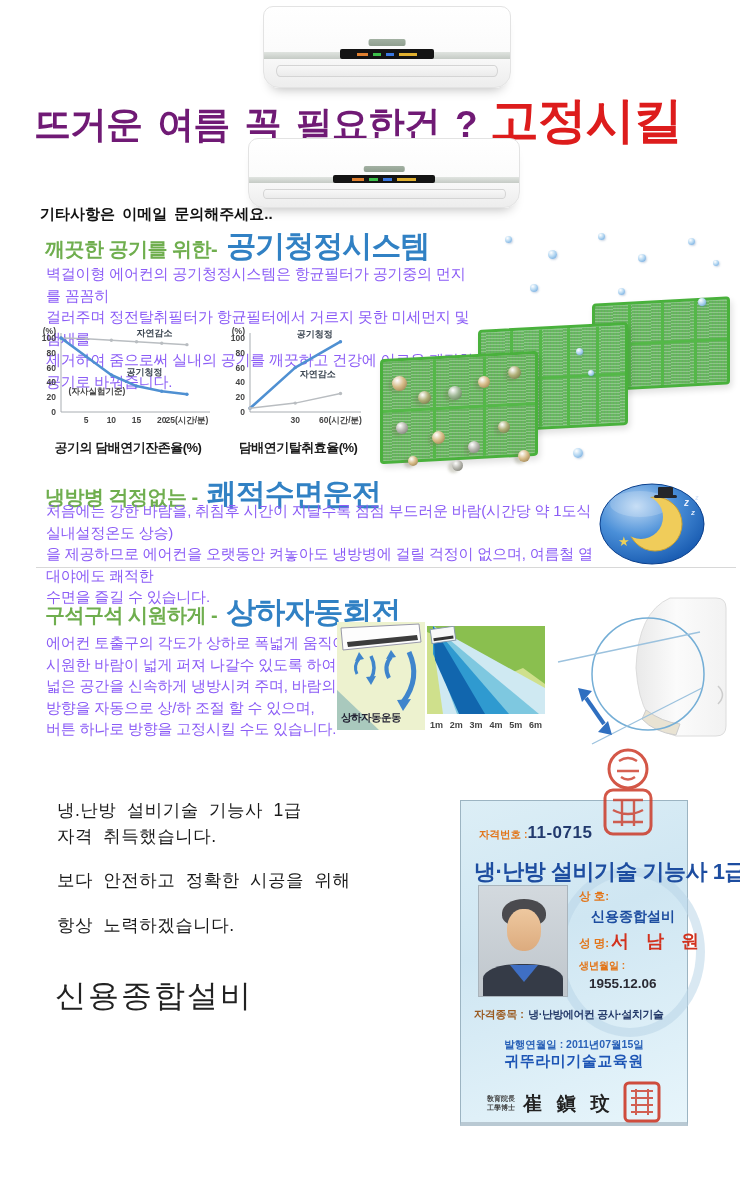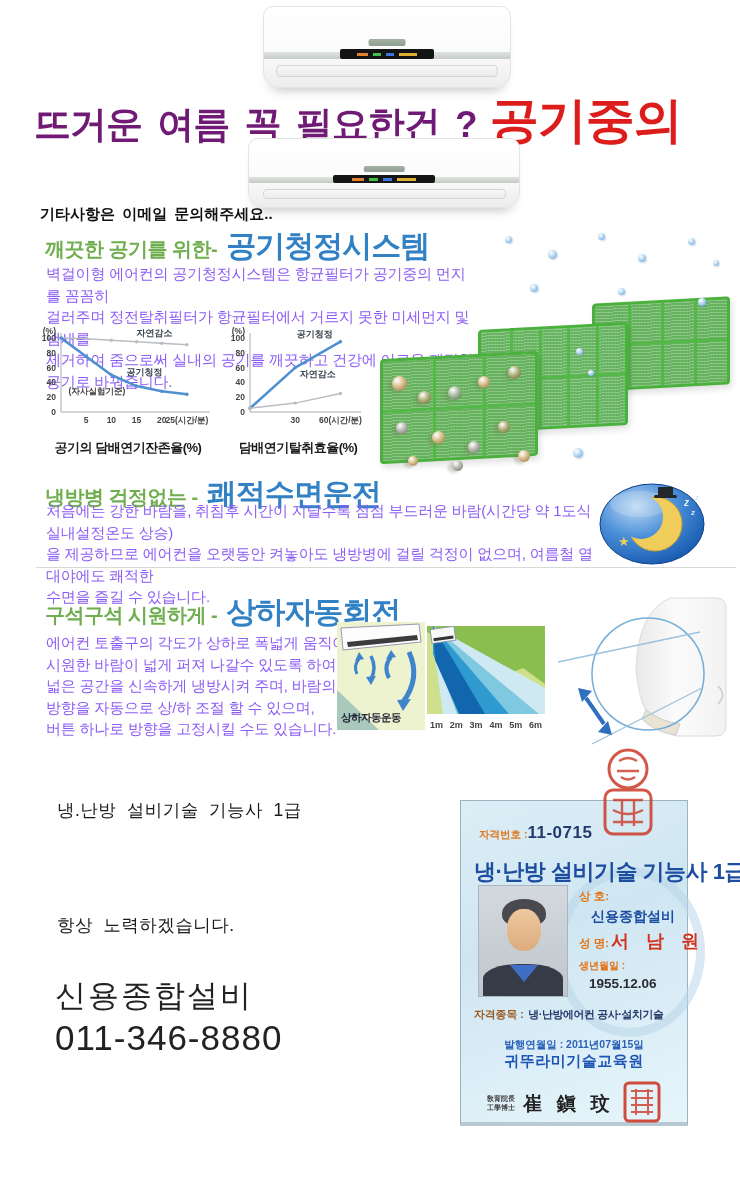--- a/index.html
+++ b/index.html
@@ -108,21 +108,21 @@
   <div class="ac" style="left:263px;top:6px;width:248px;height:82px">
     <div class="ac-logo"></div>
     <div class="ac-band"></div>
     <div class="ac-display"></div>
     <div class="ac-lights"></div>
     <div class="ac-vent"></div>
   </div>
 
   <div class="headline">
     <span class="hl-left">뜨거운 여름 꼭 필요한건 ?</span>
-    <span class="hl-right">공기중의</span>
+    <span class="hl-right">고정시킬</span>
   </div>
 
   <div class="ac" style="left:248px;top:138px;width:272px;height:70px">
     <div class="ac-logo"></div>
     <div class="ac-band"></div>
     <div class="ac-display"></div>
     <div class="ac-lights"></div>
     <div class="ac-vent"></div>
   </div>
 
@@ -343,23 +343,24 @@
       <circle cx="98" cy="82" r="56" fill="none" stroke="#74aed6" stroke-width="1.5"></circle>
       <line x1="8" y1="70" x2="150" y2="40" stroke="#9cc2de" stroke-width="1.3"></line>
       <line x1="42" y1="152" x2="152" y2="96" stroke="#9cc2de" stroke-width="1.3"></line>
       <line x1="36" y1="106" x2="54" y2="132" stroke="#2f6fc0" stroke-width="4"></line>
       <polygon points="28,96 42,99 32,110" fill="#2f6fc0"></polygon>
       <polygon points="62,143 48,140 58,129" fill="#2f6fc0"></polygon>
     </svg>
   </div>
 
   <div class="f-line" style="top:798px">냉.난방 설비기술 기능사 1급</div>
+  <div class="f-line" style="top:824px">자격 취득했습니다.</div>
+  <div class="f-line" style="top:868px">보다 안전하고 정확한 시공을 위해</div>
   <div class="f-line" style="top:913px">항상 노력하겠습니다.</div>
   <div class="f-co">신용종합설비</div>
-  <div class="f-tel">011-346-8880</div>
 
   <div class="cert">
     <div class="wm"></div>
 
     <div class="stamp-top">
       <svg viewBox="0 0 62 94" width="62" height="94">
         <g fill="none" stroke="#cc3a28" stroke-width="3" opacity=".85">
           <circle cx="31" cy="23" r="19"></circle>
           <rect x="8" y="44" width="46" height="44" rx="8"></rect>
         </g>

